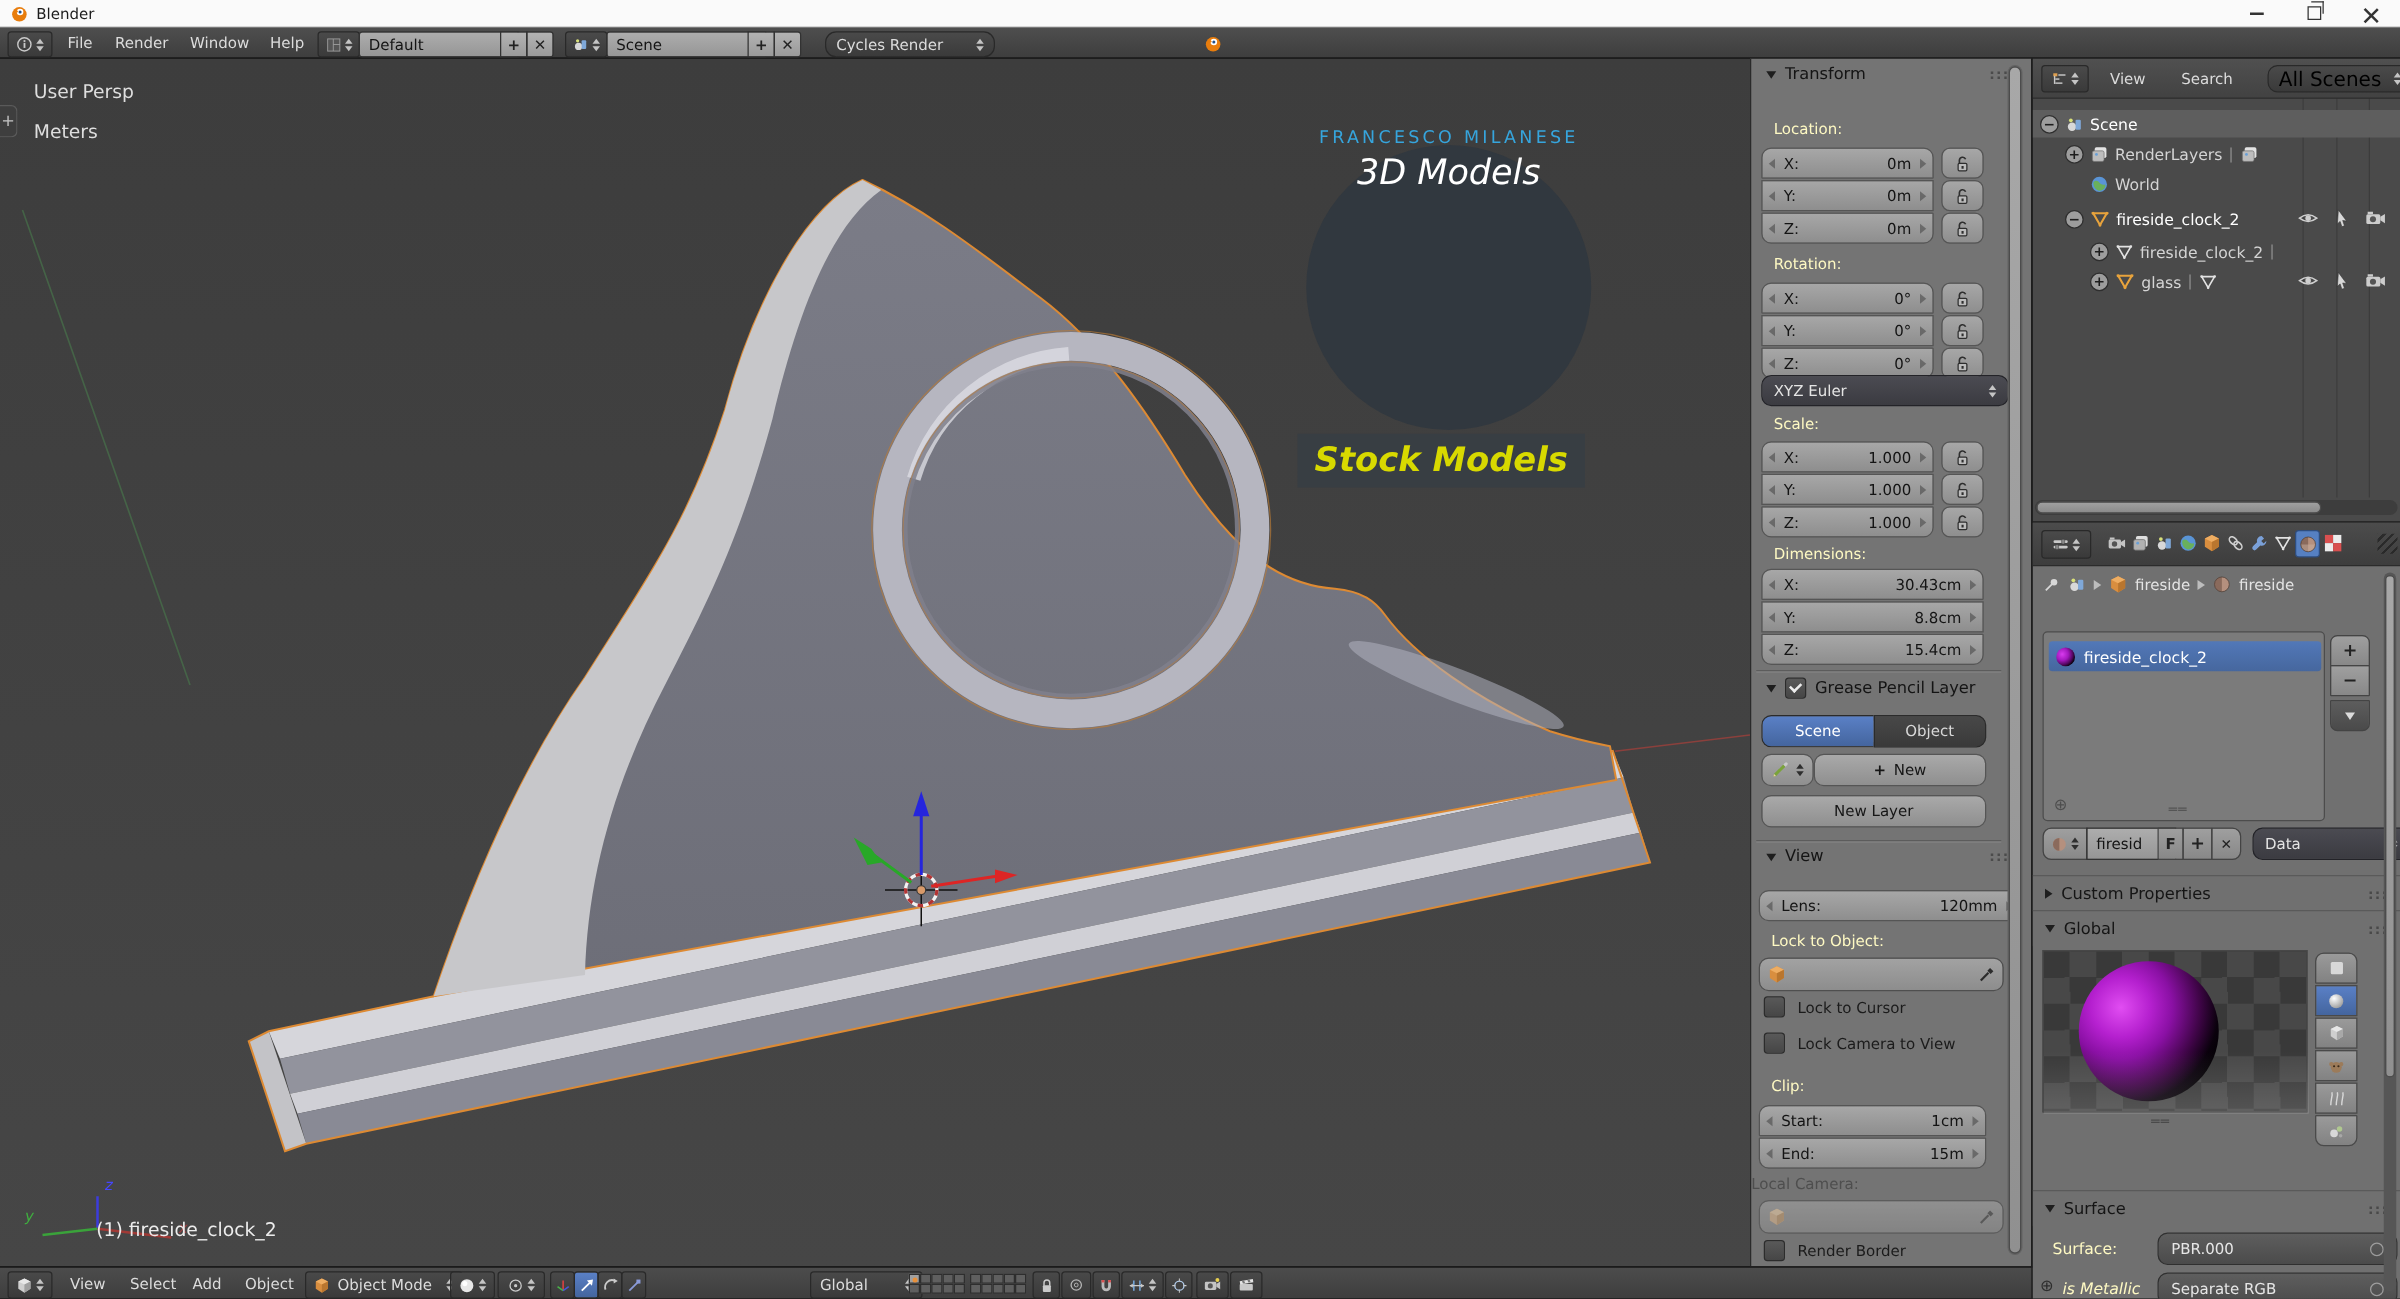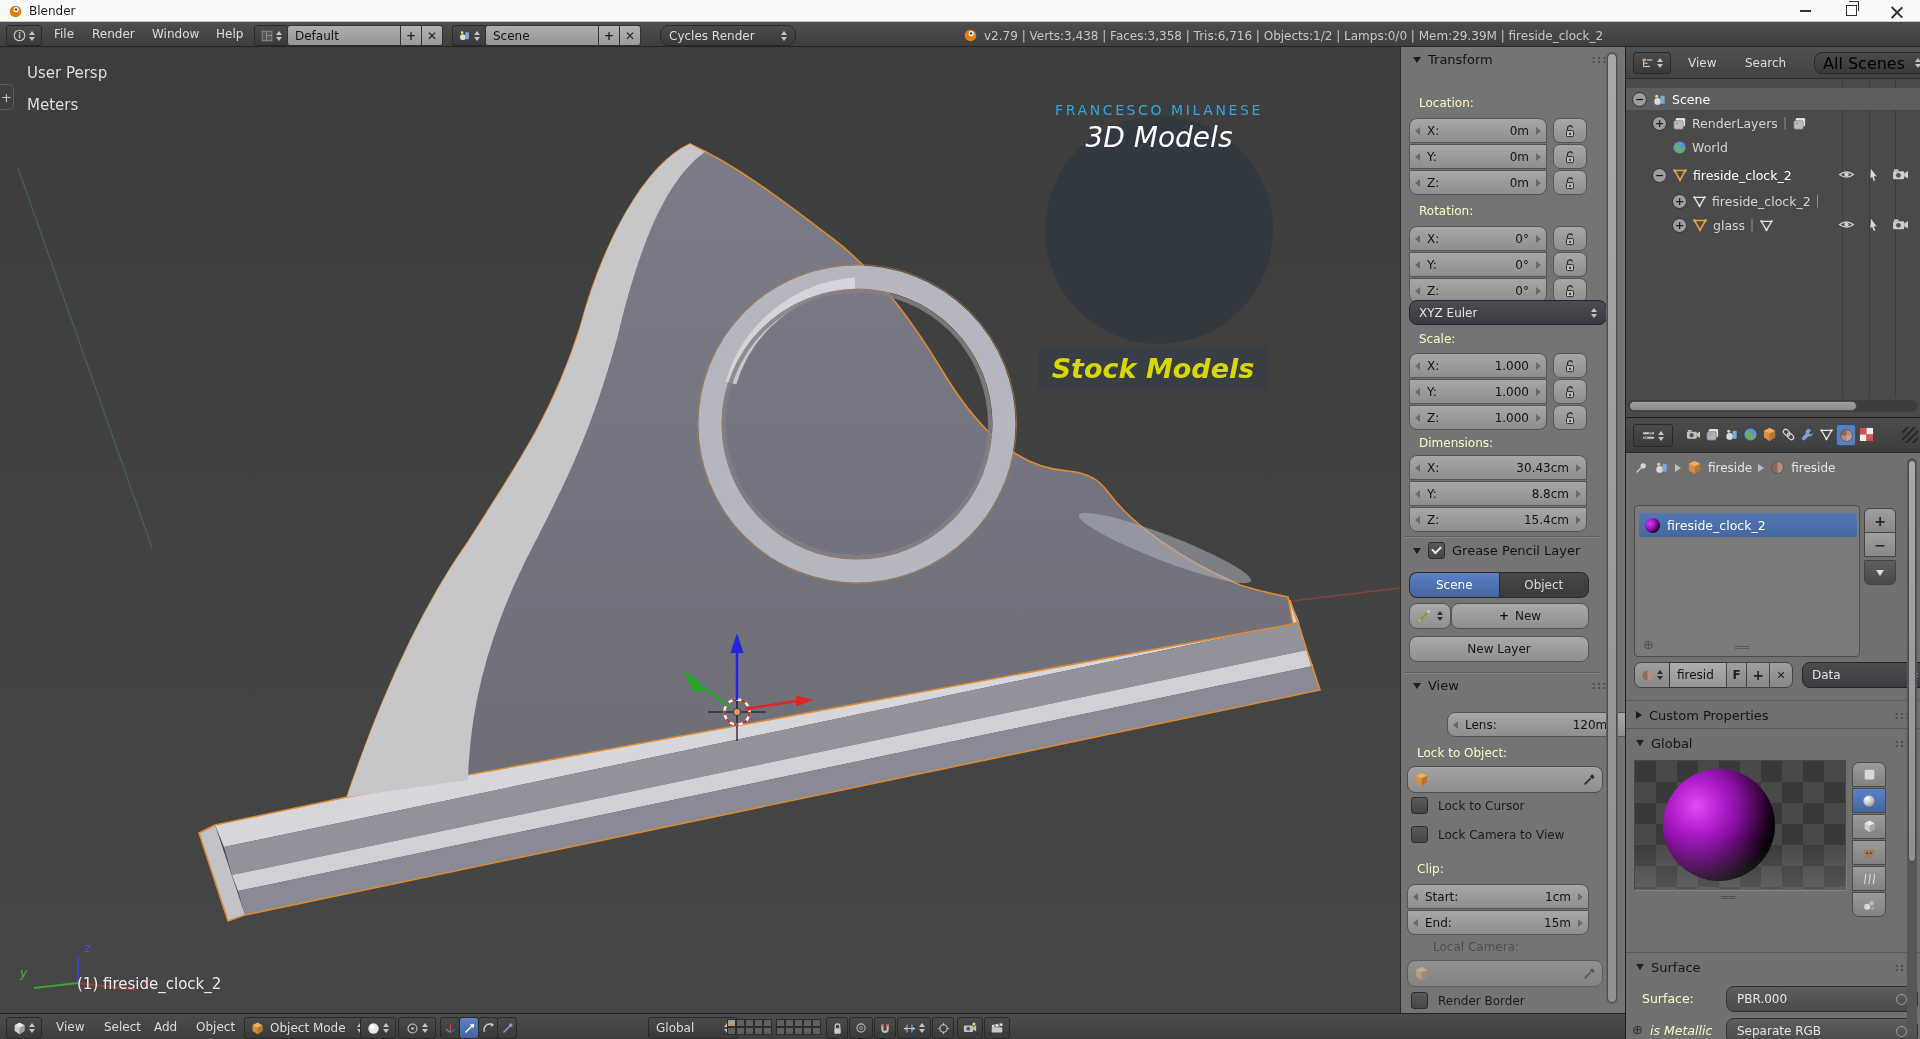--- a/index.html
+++ b/index.html
@@ -217,21 +217,20 @@
   </div>
 
   <span class="abs" style="left:963px;top:5px;">
     <svg width="15" height="15" viewBox="0 0 16 16">
         <circle cx="8" cy="9" r="6.2" fill="#e87d0d"></circle>
         <circle cx="8.6" cy="7" r="2.8" fill="#fff"></circle>
         <circle cx="8.6" cy="7" r="1.3" fill="#23518c"></circle>
         <path d="M2 8.5 L6 5.5 L7 7z" fill="#e87d0d"></path>
       </svg>
   </span>
-  <span class="abs" style="left:984px;top:7px;font-size:12px;color:#c6c6c6;">v2.79 | Verts:3,438 | Faces:3,358 | Tris:6,716 | Objects:1/2 | Lamps:0/0 | Mem:29.39M | fireside_clock_2</span>
 </div>
 
 <svg class="abs" style="left:0;top:47px;" width="1400" height="966" viewBox="0 47 1400 966">
   <defs>
     <linearGradient id="vbg" x1="0" y1="0" x2="0" y2="1">
       <stop offset="0" stop-color="#3d3d3d"></stop>
         <stop offset="1" stop-color="#464646"></stop>
     </linearGradient>
     <linearGradient id="bodyg" x1="0" y1="0" x2="0" y2="1">
       <stop offset="0" stop-color="#7b7c87"></stop>
@@ -521,21 +520,21 @@
   <div class="btnlight" style="left:8px;top:589px;width:178px;height:24px;">
     <span>New Layer</span>
   </div>
   <div class="sep" style="left:4px;top:625px;width:196px;"></div>
 
   <div class="phead" style="left:12px;top:631px;">
     <span class="disc-open"></span>
     <span>View</span>
     <span class="grips"></span>
   </div>
-  <div class="grp single" style="left:6px;top:665px;width:190px;margin-left:40px;">
+  <div class="grp single" style="left:6px;top:665px;width:209px;">
     <div class="nf">
         <span class="aL"></span>
         <span class="ax">Lens:</span>
         <span class="val">120mm</span>
         <span class="aR"></span>
       </div>
   </div>
   <div class="plabel" style="left:16px;top:699px;">Lock to Object:</div>
   <div class="objfield" style="left:6px;top:719px;width:182px;height:25px;">
     <svg width="15" height="15" viewBox="0 0 16 16">
@@ -564,21 +563,21 @@
         <span class="val">1cm</span>
         <span class="aR"></span>
       </div>
     <div class="nf">
         <span class="aL"></span>
         <span class="ax">End:</span>
         <span class="val">15m</span>
         <span class="aR"></span>
       </div>
   </div>
-  <div class="plabel dis" style="left:32px;top:893px;text-align:center;">Local Camera:</div>
+  <div class="plabel dis" style="left:0;top:893px;text-align:center;">Local Camera:</div>
   <div class="objfield dis" style="left:6px;top:913px;width:182px;height:25px;">
     <svg width="15" height="15" viewBox="0 0 16 16">
         <path d="M8 1l6 3v7l-6 4-6-4V4z" fill="#d9b68f"></path>
         <path d="M8 1l6 3-6 3-6-3z" fill="#e8cba6"></path>
         <path d="M8 7v8l6-4V4z" fill="#c09a6f"></path>
       </svg>
     <svg width="14" height="14" viewBox="0 0 16 16" style="margin-left:auto">
         <line x1="3" y1="13" x2="10" y2="6" stroke="#4a4a4a" stroke-width="2"></line>
         <path d="M9 4l3 3 2.5-2.5-3-3z" fill="#4a4a4a"></path>
       </svg>

